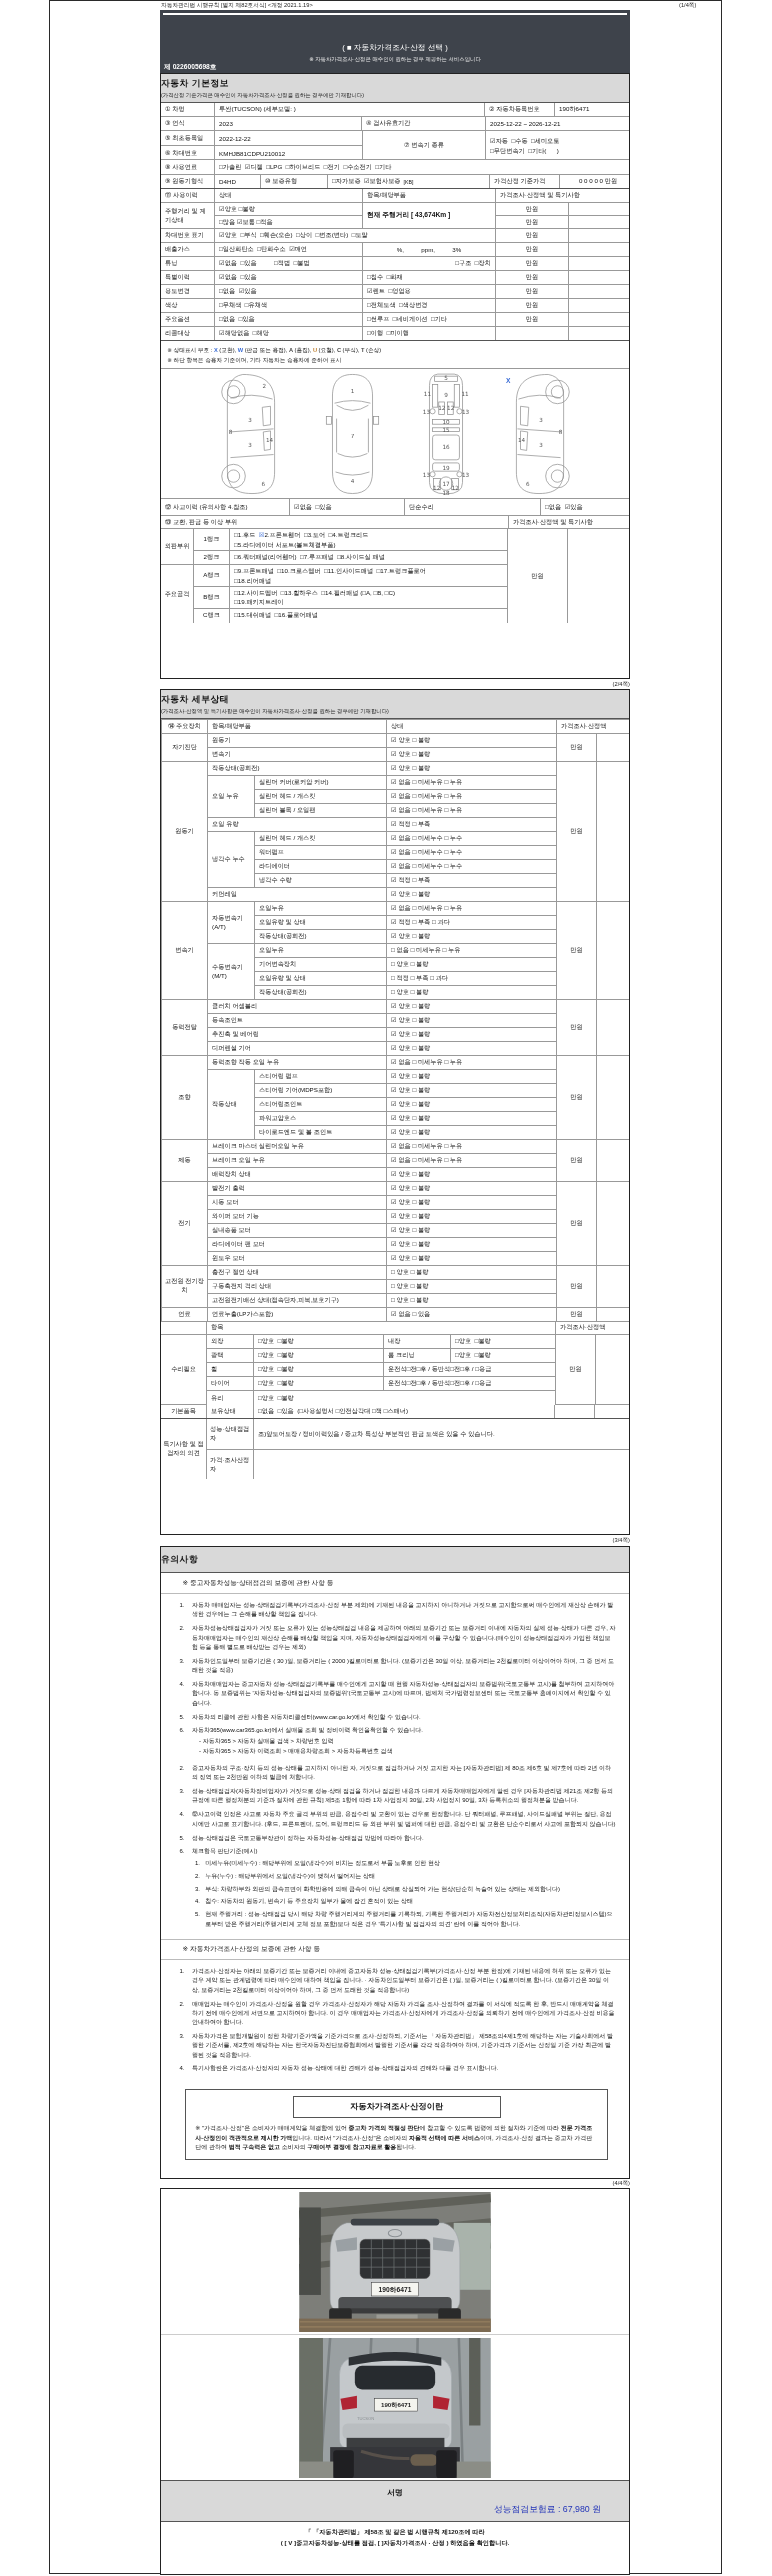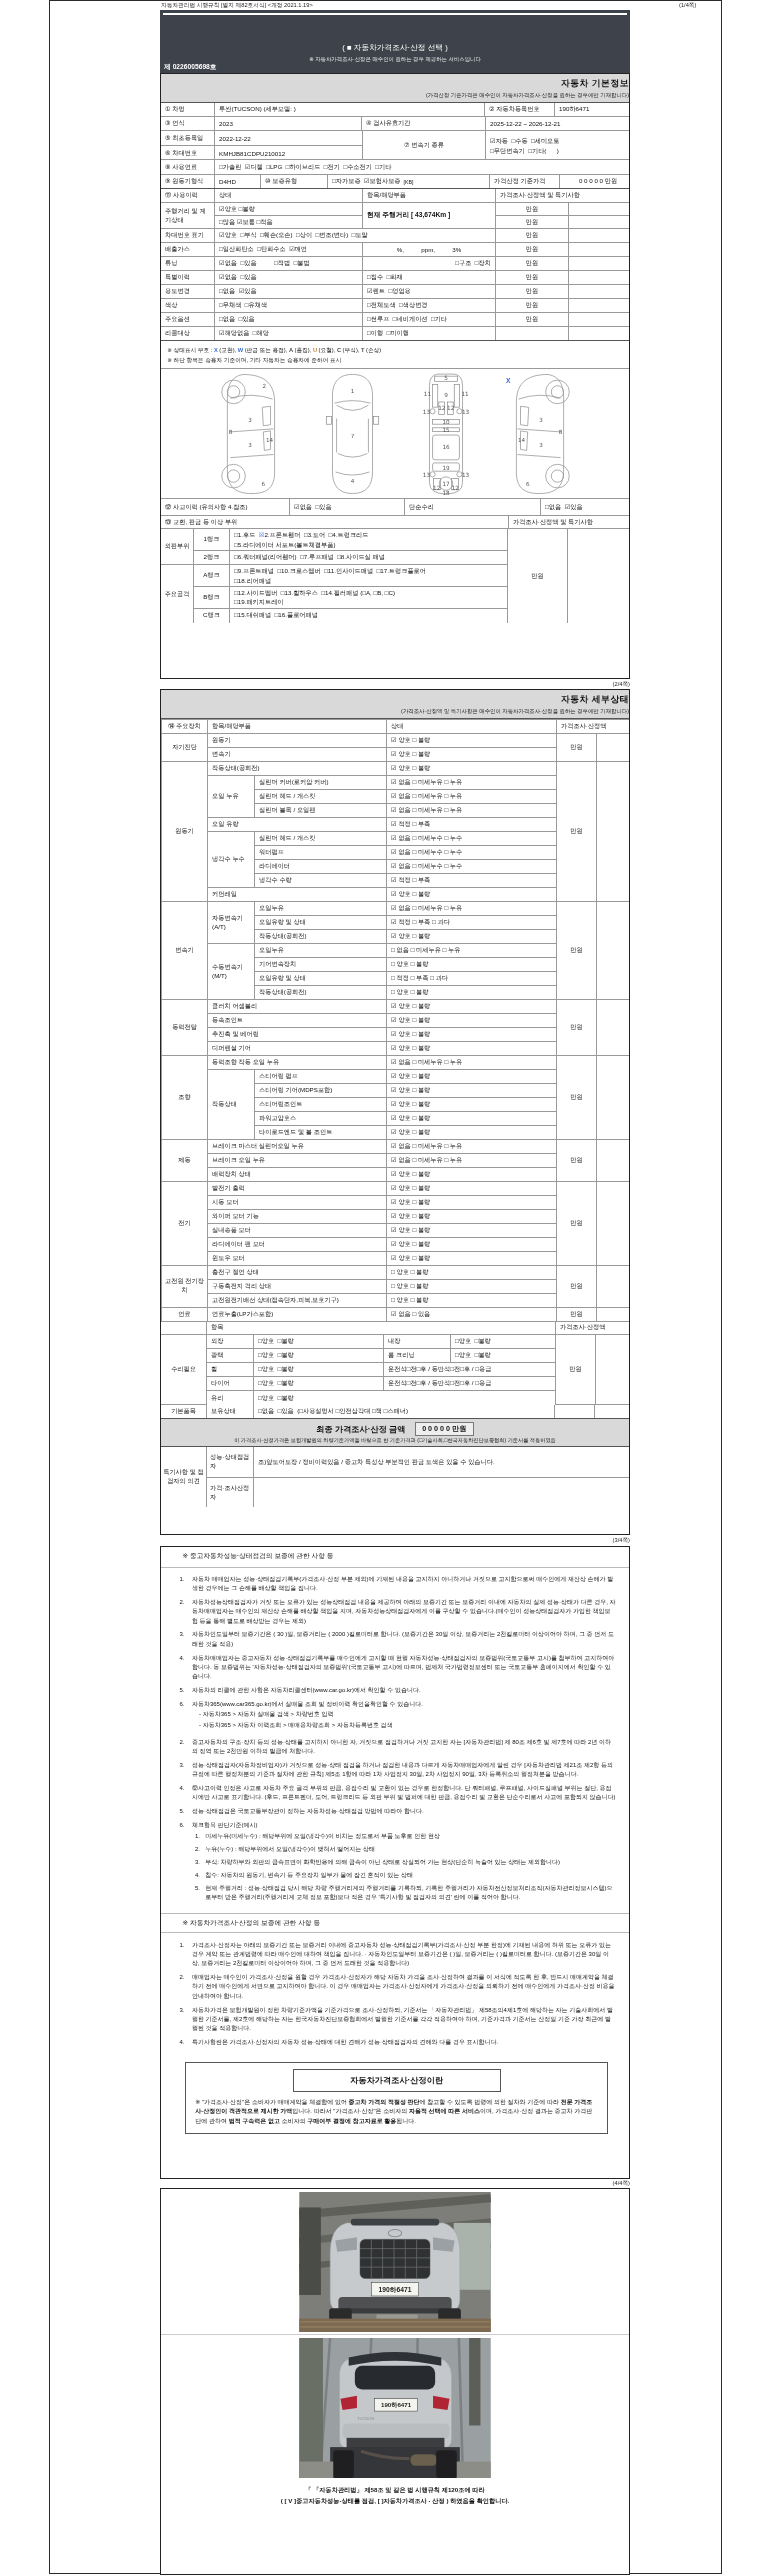--- a/index.html
+++ b/index.html
@@ -17,21 +17,21 @@
   #banner .b-title{position:absolute;top:12.4px;width:100%;text-align:center;font-size:14px;font-weight:bold;letter-spacing:1.5px;}
   #banner .b-sub{position:absolute;top:33px;width:100%;text-align:center;font-size:7.7px;}
   #banner .b-note{position:absolute;top:46px;width:100%;text-align:center;font-size:5.4px;color:#e8e8e8;}
   #banner .b-docno{position:absolute;bottom:1.5px;left:4.1px;font-size:6.7px;font-weight:bold;}
   
   .page{position:absolute;left:160px;width:470px;border:1px solid #222;box-sizing:border-box;background:#fff;overflow:hidden;}
   #page1{top:73px;height:606px;}
   #page2{top:689px;height:846px;}
   #page3{top:1546px;height:633px;}
   #page4{top:2188px;height:387px;}
-  .sec-head{background:#d9d9d9;border-bottom:0.5px solid #555;text-align:right;padding:4.1px 0 3.1px;}
+  .sec-head{background:#d9d9d9;border-bottom:0.5px solid #555;text-align:left;padding:4.1px 0 3.1px;}
   .sec-head .t{font-size:8.8px;font-weight:bold;letter-spacing:0.5px;}
   .sec-head .s{font-size:5.4px;margin-top:1.5px;color:#222;}
   
   .r{display:flex;border-bottom:0.5px solid #999;box-sizing:border-box;}
   .c{box-sizing:border-box;border-right:0.5px solid #999;padding:0 4.1px;display:flex;align-items:center;font-size:6.2px;overflow:hidden;}
   .c.last{border-right:none;}
   .c.ctr{justify-content:center;text-align:center;padding:0 1px;}
   .c.lab{}
   .col{display:flex;flex-direction:column;box-sizing:border-box;}
   .subr{display:flex;align-items:center;border-bottom:0.5px solid #999;box-sizing:border-box;padding:0 4.1px;font-size:6.2px;}
@@ -660,46 +660,42 @@
     <div class="c h135 last" style="width:35px;border-bottom:0.5px solid #999;border-right:none"></div>
   </div>
   <div class="r h27" style="border-bottom:0.5px solid #555">
     <div class="c w90 ctr">기본품목</div>
     <div class="c w92">보유상태</div>
     <div class="c w585 pre">□없음  □있음  (□사용설명서 □안전삼각대 □잭 □스패너)</div>
     <div class="c w77"></div>
     <div class="c last" style="width:35px"></div>
   </div>
 
-  <div class="final-band">
-    <div>
-      <span class="line1">최종 가격조사·산정 금액</span>
-      <span class="val pre">0 0 0 0 0 만원</span>
-    </div>
-    <div class="line2">이 가격조사·산정가격은 보험개발원의 차량기준가액을 바탕으로 한 기준가격과 (□기술사회,□한국자동차진단보증협회) 기준서를 적용하였음</div>
-  </div>
 
   <div style="display:flex">
     <div class="c w90 ctr" style="height:60px;text-align:center;padding:0 2.1px">특기사항 및 점검자의 의견</div>
     <div class="col" style="width:423px">
       <div class="subr h60" style="padding:0">
         <div class="c w92 h60" style="padding:0 3.1px">성능·상태점검자</div>
         <div class="c h60" style="width:376px;border-right:none">조)앞도어도장 / 정비이력있음 / 중고차 특성상 부분적인 판금 도색은 있을 수 있습니다.</div>
       </div>
       <div class="subr h57 nb" style="padding:0">
         <div class="c w92 h57" style="padding:0 3.1px">가격·조사산정자</div>
         <div class="c h57" style="width:376px;border-right:none"></div>
       </div>
     </div>
   </div>
 </div>
 
 <div class="pm" style="top:1537px">(3/4쪽)</div>
 
 <div id="page3" class="page">
+  <div class="sec-head" style="padding:7.2px 0 6.2px">
+    <div class="t">유의사항</div>
+  </div>
   <div class="nt-row">※ 중고자동차성능·상태점검의 보증에 관한 사항 등</div>
   <div class="nt-list" id="notice-list1">
       <div class="n-item">
         <span class="n-no">1.</span>
         <div class="n-body">
           <div>자동차 매매업자는 성능·상태점검기록부(가격조사·산정 부분 제외)에 기재된 내용을 고지하지 아니하거나 거짓으로 고지함으로써 매수인에게 재산상 손해가 발생한 경우에는 그 손해를 배상할 책임을 집니다.</div>
         </div>
       </div>
       <div class="n-item">
         <span class="n-no">2.</span>
@@ -868,18 +864,22 @@
       <rect x="92" y="194" width="190" height="20" fill="#3c3e40"></rect>
       <rect x="60" y="212" width="252" height="60" fill="#35363a"></rect>
       <rect x="216" y="226" width="52" height="22" rx="10" fill="#6b5f4e"></rect>
       <path d="M120 220 Q170 236 214 234" stroke="#57504a" stroke-width="6" fill="none"></path>
       <rect x="66" y="218" width="40" height="54" rx="6" fill="#1f1f22"></rect>
       <rect x="266" y="218" width="40" height="54" rx="6" fill="#1f1f22"></rect>
       <rect x="0" y="240" width="66" height="32" fill="#8b8d86"></rect>
       <rect x="306" y="240" width="66" height="32" fill="#8b8d86"></rect>
     </svg>
   </div>
+  <div id="sign-band">
+    <div class="t">서명</div>
+    <div class="ins">성능점검보험료 : 67,980 원</div>
+  </div>
   <div id="confirm">
     <div>「 「자동차관리법」 제58조 및 같은 법 시행규칙 제120조에 따라</div>
     <div>( [ V ]중고자동차성능·상태를 점검, [  ]자동차가격조사 · 산정 ) 하였음을 확인합니다.</div>
   </div>
 </div>
 
 
 </body></html>

